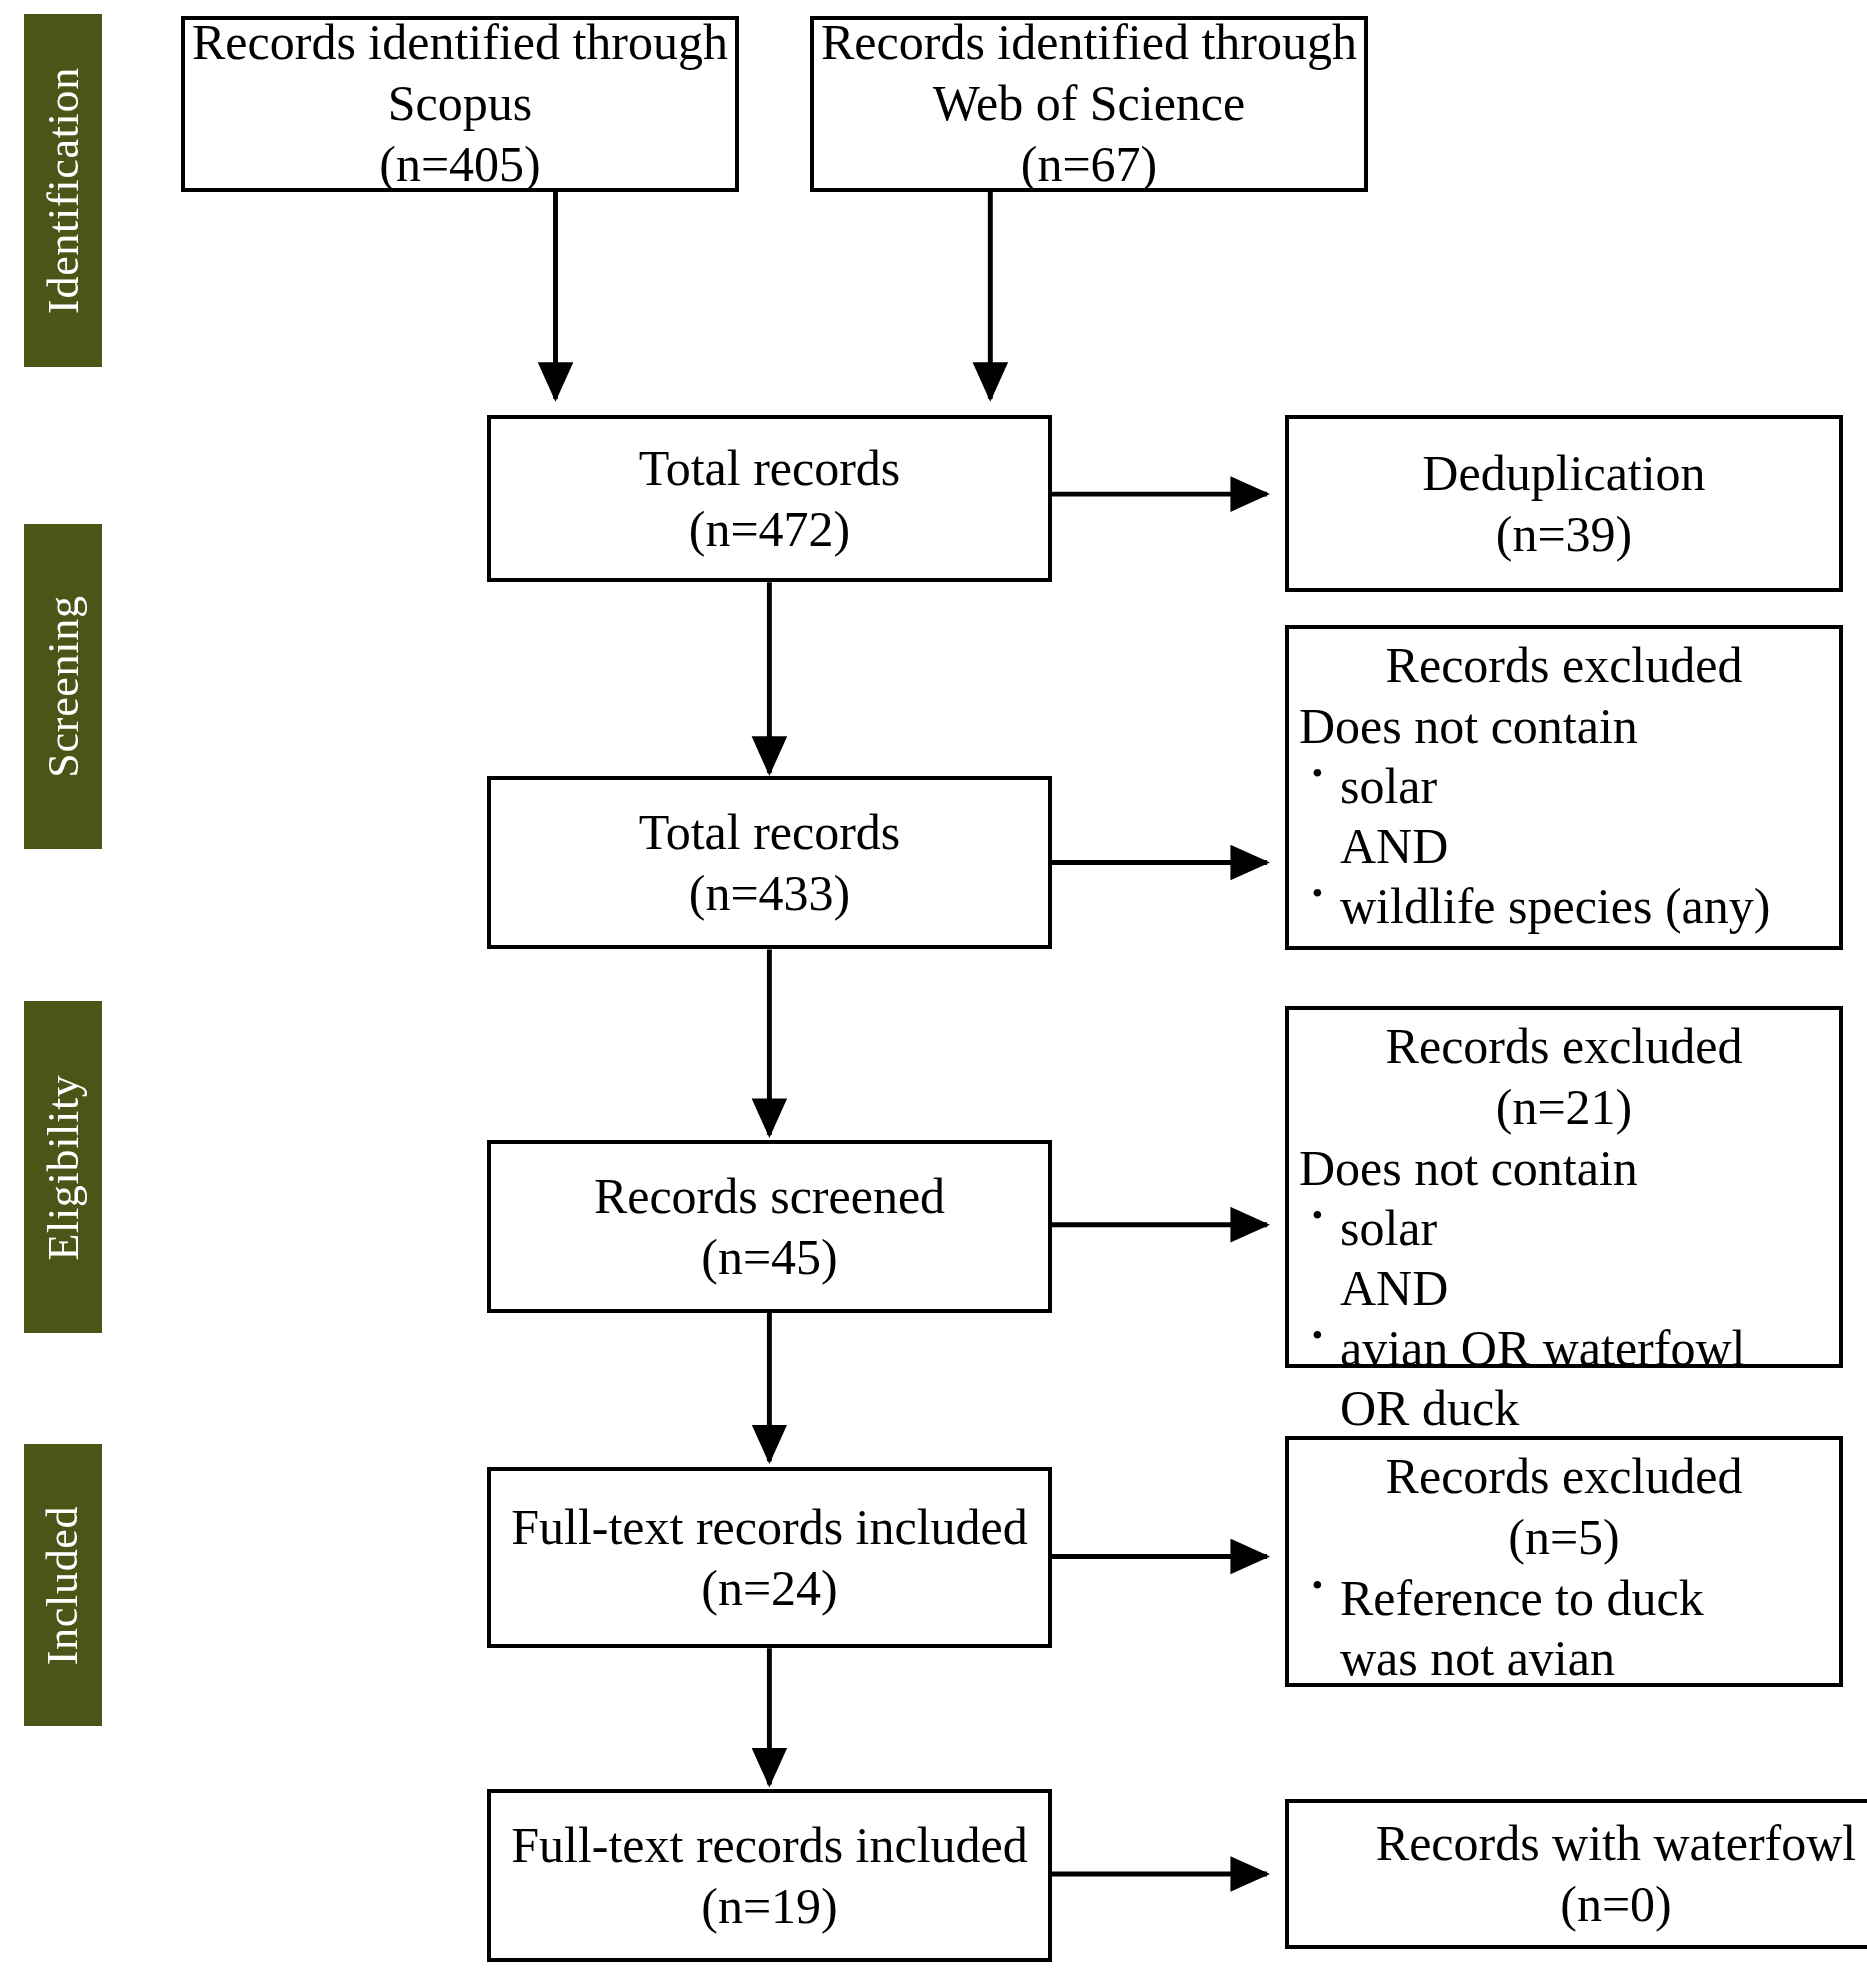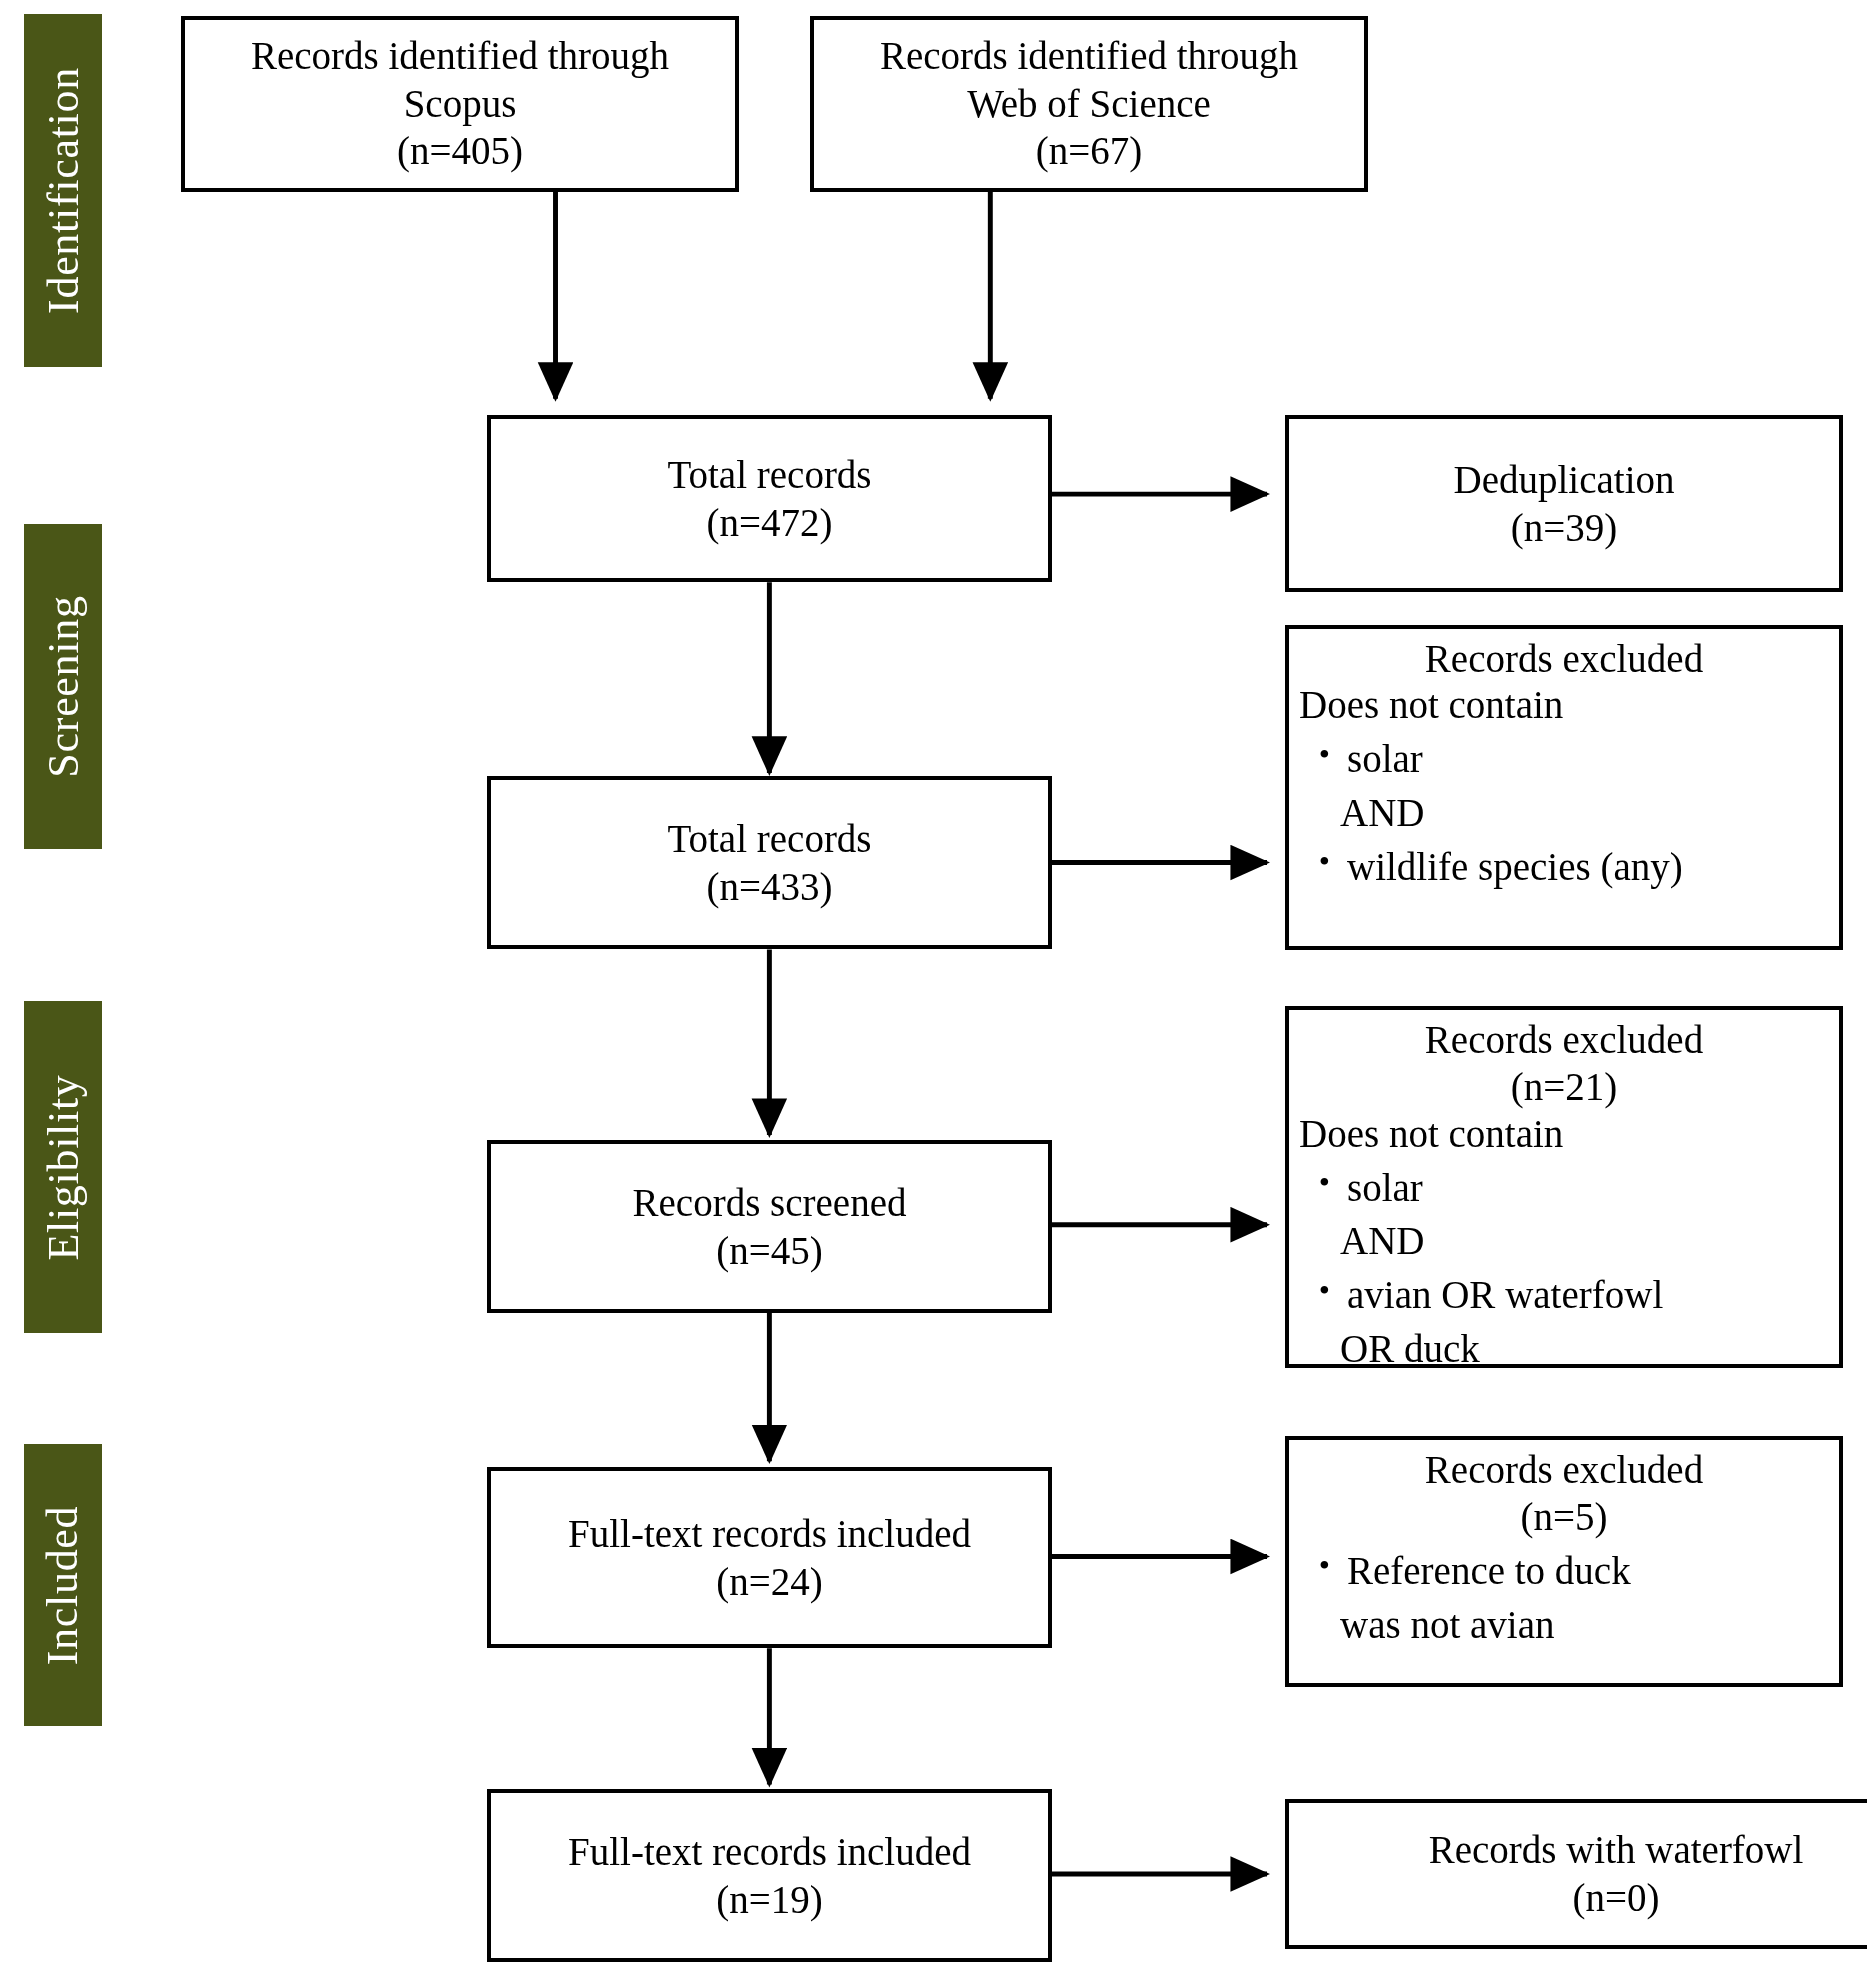--- a/index.html
+++ b/index.html
@@ -36,21 +36,21 @@
   .box {
     position: absolute;
     border: 4.2px solid #000000;
     background: #ffffff;
     box-sizing: border-box;
     display: flex;
     flex-direction: column;
     align-items: center;
     justify-content: center;
     text-align: center;
-    font-size: 39px;
+    font-size: 50px;
     line-height: 1.22;
     padding: 5.6px 10px;
   }
   .box .line {
     display: block;
     white-space: nowrap;
   }
   .box.left-align {
     align-items: stretch;
     justify-content: flex-start;
@@ -62,21 +62,21 @@
   }
   .bullets {
     list-style: none;
     margin: 0;
     padding: 0 0 0 0;
   }
   .bullets li {
     position: relative;
     padding-left: 41px;
     line-height: 1.2;
-    margin: 7px;
+    margin: 0;
   }
   .bullets li:before {
     content: "\2022";
     position: absolute;
     left: 12.7px;
     top: -1.4px;
     font-size: 32px;
   }
   .plain-line {
     display: block;

